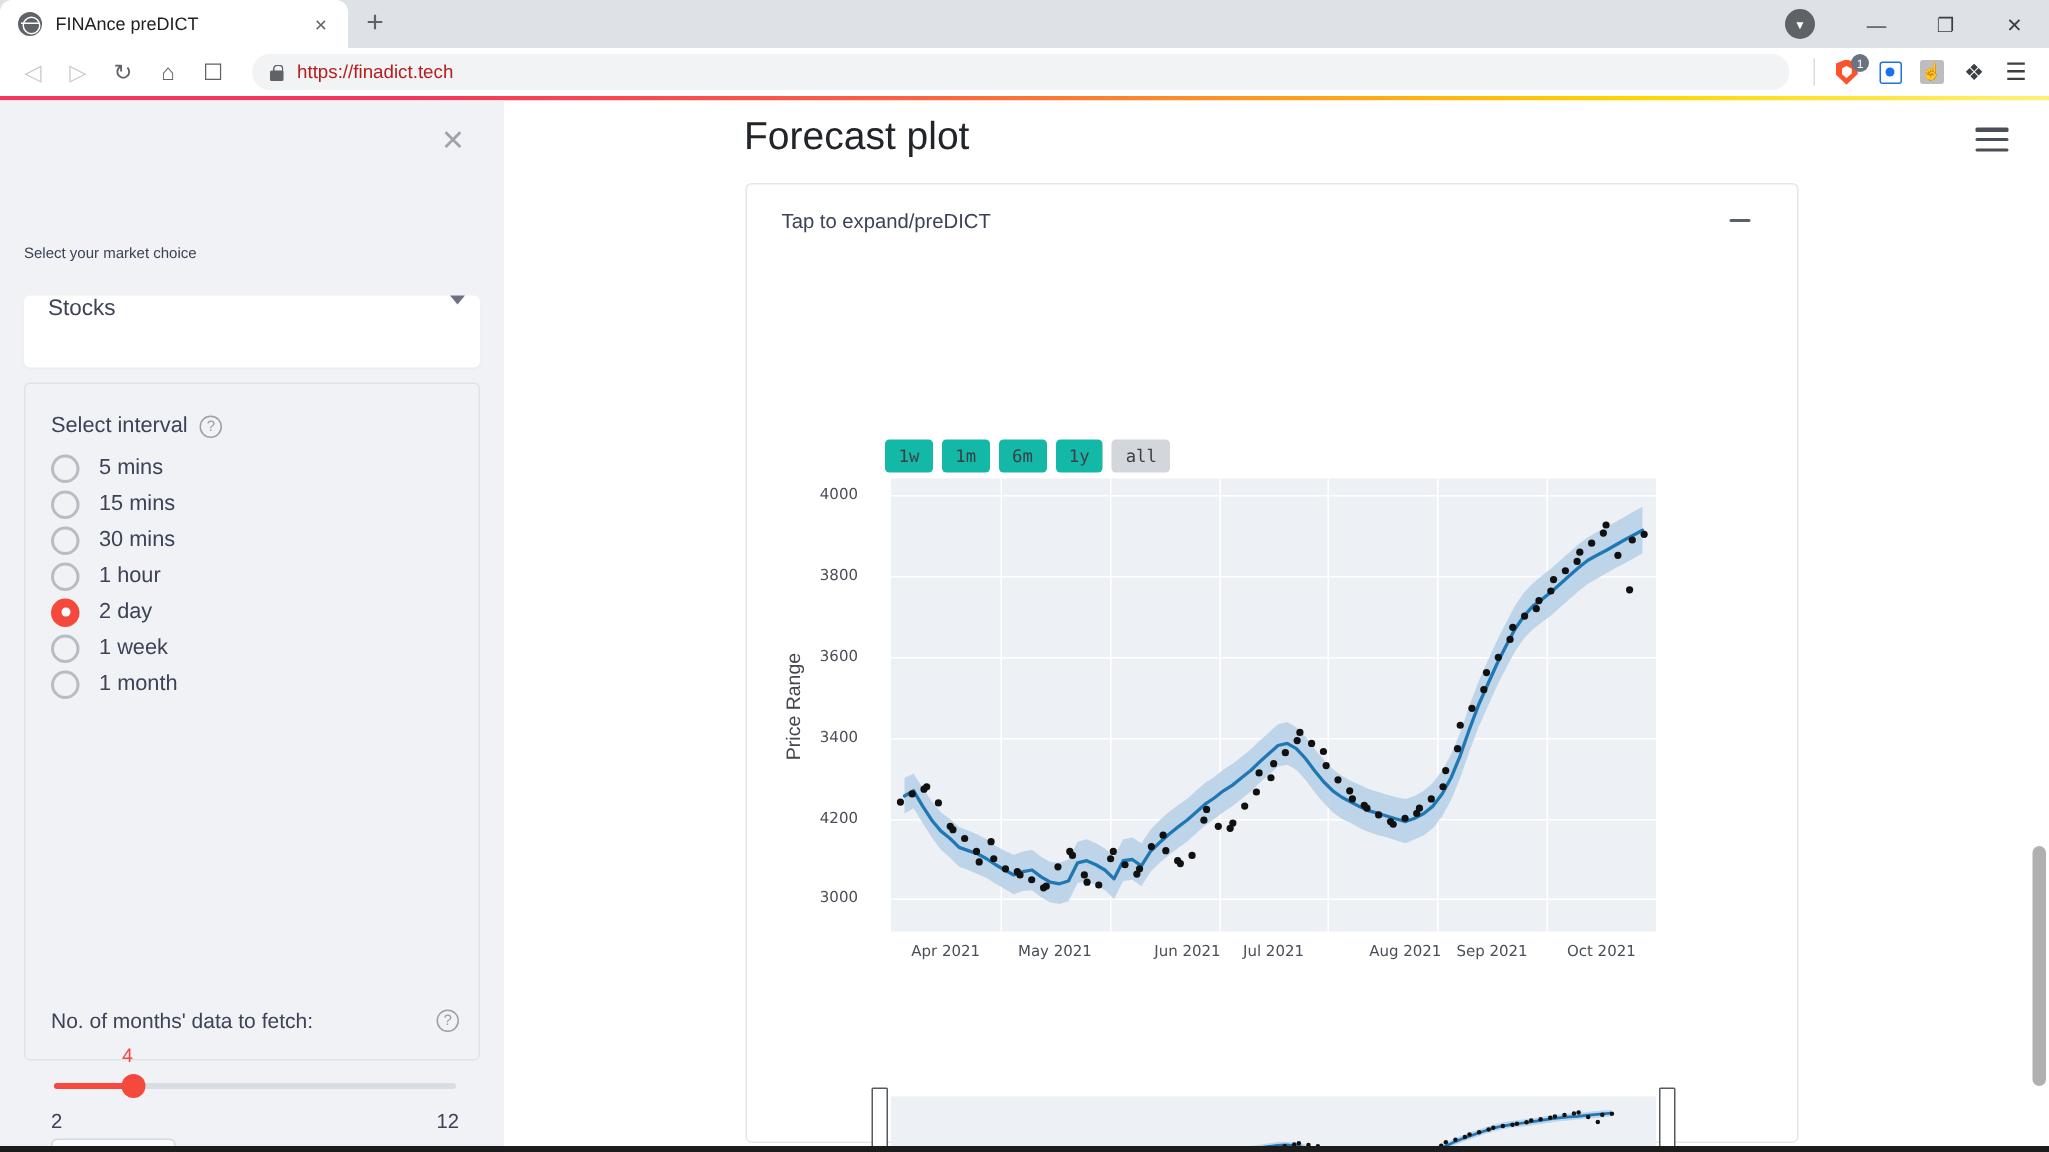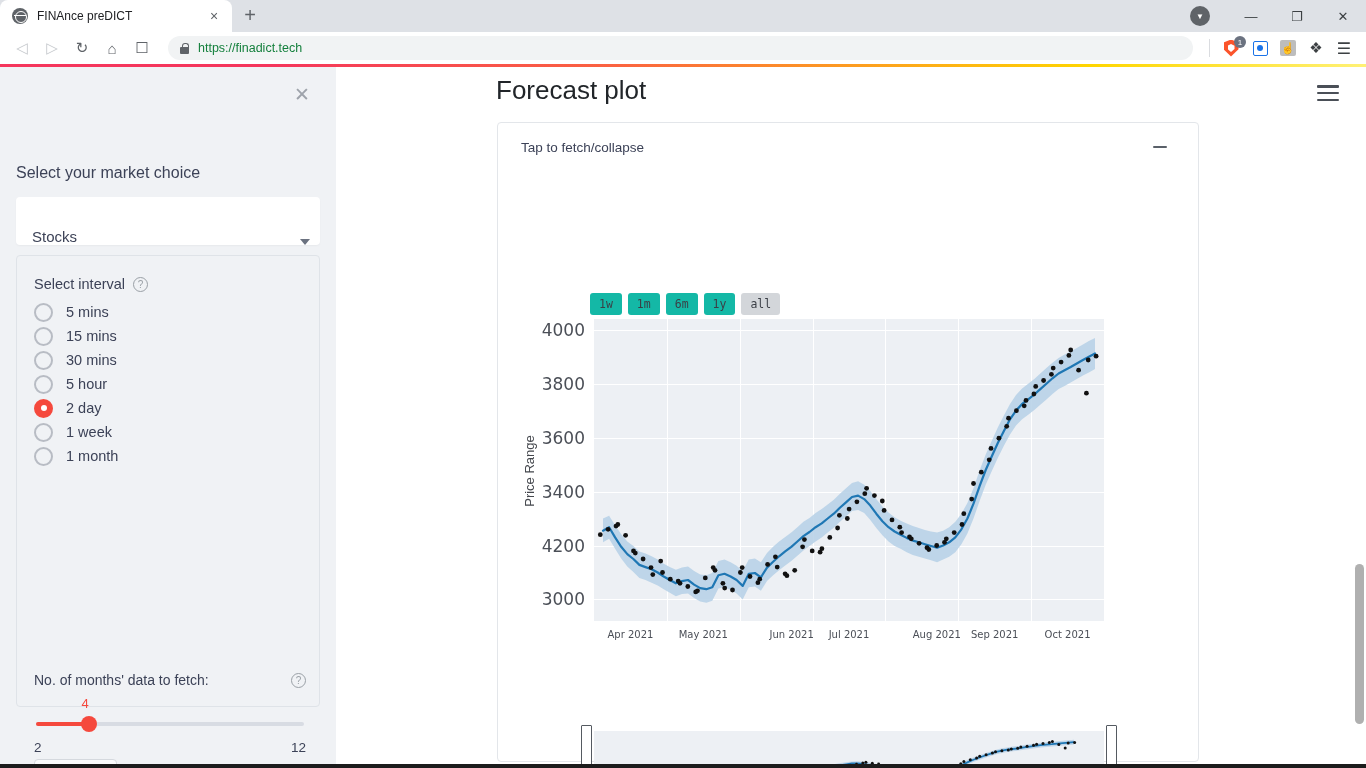--- a/index.html
+++ b/index.html
@@ -82,21 +82,21 @@
   }
   .lock-icon::before {
     content: ""; position: absolute; bottom: 0; left: 0;
     width: 9px; height: 6.5px; background: #5f6368; border-radius: 1px;
   }
   .lock-icon::after {
     content: ""; position: absolute; top: 0; left: 2px;
     width: 5px; height: 6px; border: 1.3px solid #5f6368;
     border-bottom: none; border-radius: 3px 3px 0 0;
   }
-  .url-text { font-size: 12.5px; color: #15803d; }
+  .url-text { font-size: 12.5px; color: #b91c1c; }
   .tb-right { display: flex; align-items: center; gap: 0; flex: 0 0 auto; }
   .tb-sep { width: 1px; height: 18px; background: #dadce0; margin: 0 6px; }
 
   .brave-shield {
     width: 30px; height: 26px; position: relative;
     display: flex; align-items: center; justify-content: center;
   }
   .shield-glyph {
     width: 15px; height: 17px;
     background: #fb542b;
@@ -148,26 +148,26 @@
     background: #f0f2f5;
   }
   .sidebar-close {
     position: absolute; top: 16px; right: 22px;
     width: 24px; height: 24px; color: #9ea3ab;
     font-size: 19px; line-height: 24px; text-align: center;
     font-weight: 400;
   }
   .market-label {
     position: absolute; top: 97px; left: 16px;
-    font-size: 16px; color: #3c4257;
+    font-size: 10px; color: #3c4257;
   }
   .select-box {
     position: absolute; top: 130px; left: 16px;
     width: 304px; height: 48px; background: #ffffff;
-    border-radius: 4px; display: flex; align-items: flex-end;
+    border-radius: 4px; display: flex; align-items: flex-start;
     padding: 0 10px 0 16px; justify-content: space-between;
     box-shadow: 0 1px 2px rgba(0,0,0,0.04);
   }
   .select-value { font-size: 15px; color: #3c4257; }
   .select-caret {
     width: 0; height: 0; border-left: 5px solid transparent;
     border-right: 5px solid transparent; border-top: 6px solid #6b7280;
   }
 
   .interval-card {
@@ -292,23 +292,23 @@
   }
   .gridline-h {
     position: absolute; left: 0; width: 510px; height: 1px;
     background: #ffffff;
   }
   .gridline-v {
     position: absolute; top: 0; height: 302px; width: 1px;
     background: #ffffff;
   }
   .ytick {
-    position: absolute; right: 100%; margin-right: 9px;
+    position: absolute; right: 100%; margin-right: 22px;
     transform: translateY(-50%);
-    font-family: "DejaVu Sans", sans-serif; font-size: 17px;
+    font-family: "DejaVu Sans", sans-serif; font-size: 10px;
     color: #4b4f57; white-space: nowrap;
   }
   .xtick {
     position: absolute; top: 100%; margin-top: 8px;
     transform: translateX(-50%);
     font-family: "DejaVu Sans", sans-serif; font-size: 10px;
     color: #4b4f57; white-space: nowrap;
   }
   .plot-svg { position: absolute; top: 0; left: 0; }
 
@@ -410,21 +410,21 @@
         <div class="radio-row">
           <span class="radio-mark"></span>
           <span class="radio-label">15 mins</span>
         </div>
         <div class="radio-row">
           <span class="radio-mark"></span>
           <span class="radio-label">30 mins</span>
         </div>
         <div class="radio-row">
           <span class="radio-mark"></span>
-          <span class="radio-label">5 hour</span>
+          <span class="radio-label">1 hour</span>
         </div>
         <div class="radio-row">
           <span class="radio-mark checked"></span>
           <span class="radio-label">2 day</span>
         </div>
         <div class="radio-row">
           <span class="radio-mark"></span>
           <span class="radio-label">1 week</span>
         </div>
         <div class="radio-row">
@@ -455,21 +455,21 @@
   <div class="main">
     <div class="page-title">Forecast plot</div>
     <div class="hamburger">
       <span></span>
         <span></span>
         <span></span>
     </div>
 
     <div class="card">
       <div class="card-head">
-        <span class="card-head-label">Tap to fetch/collapse</span>
+        <span class="card-head-label">Tap to expand/preDICT</span>
         <span class="collapse-icon"></span>
       </div>
 
       <div class="plot">
 
         <div class="range-buttons">
           <div class="range-btn">1w</div>
           <div class="range-btn">1m</div>
           <div class="range-btn">6m</div>
           <div class="range-btn">1y</div>

